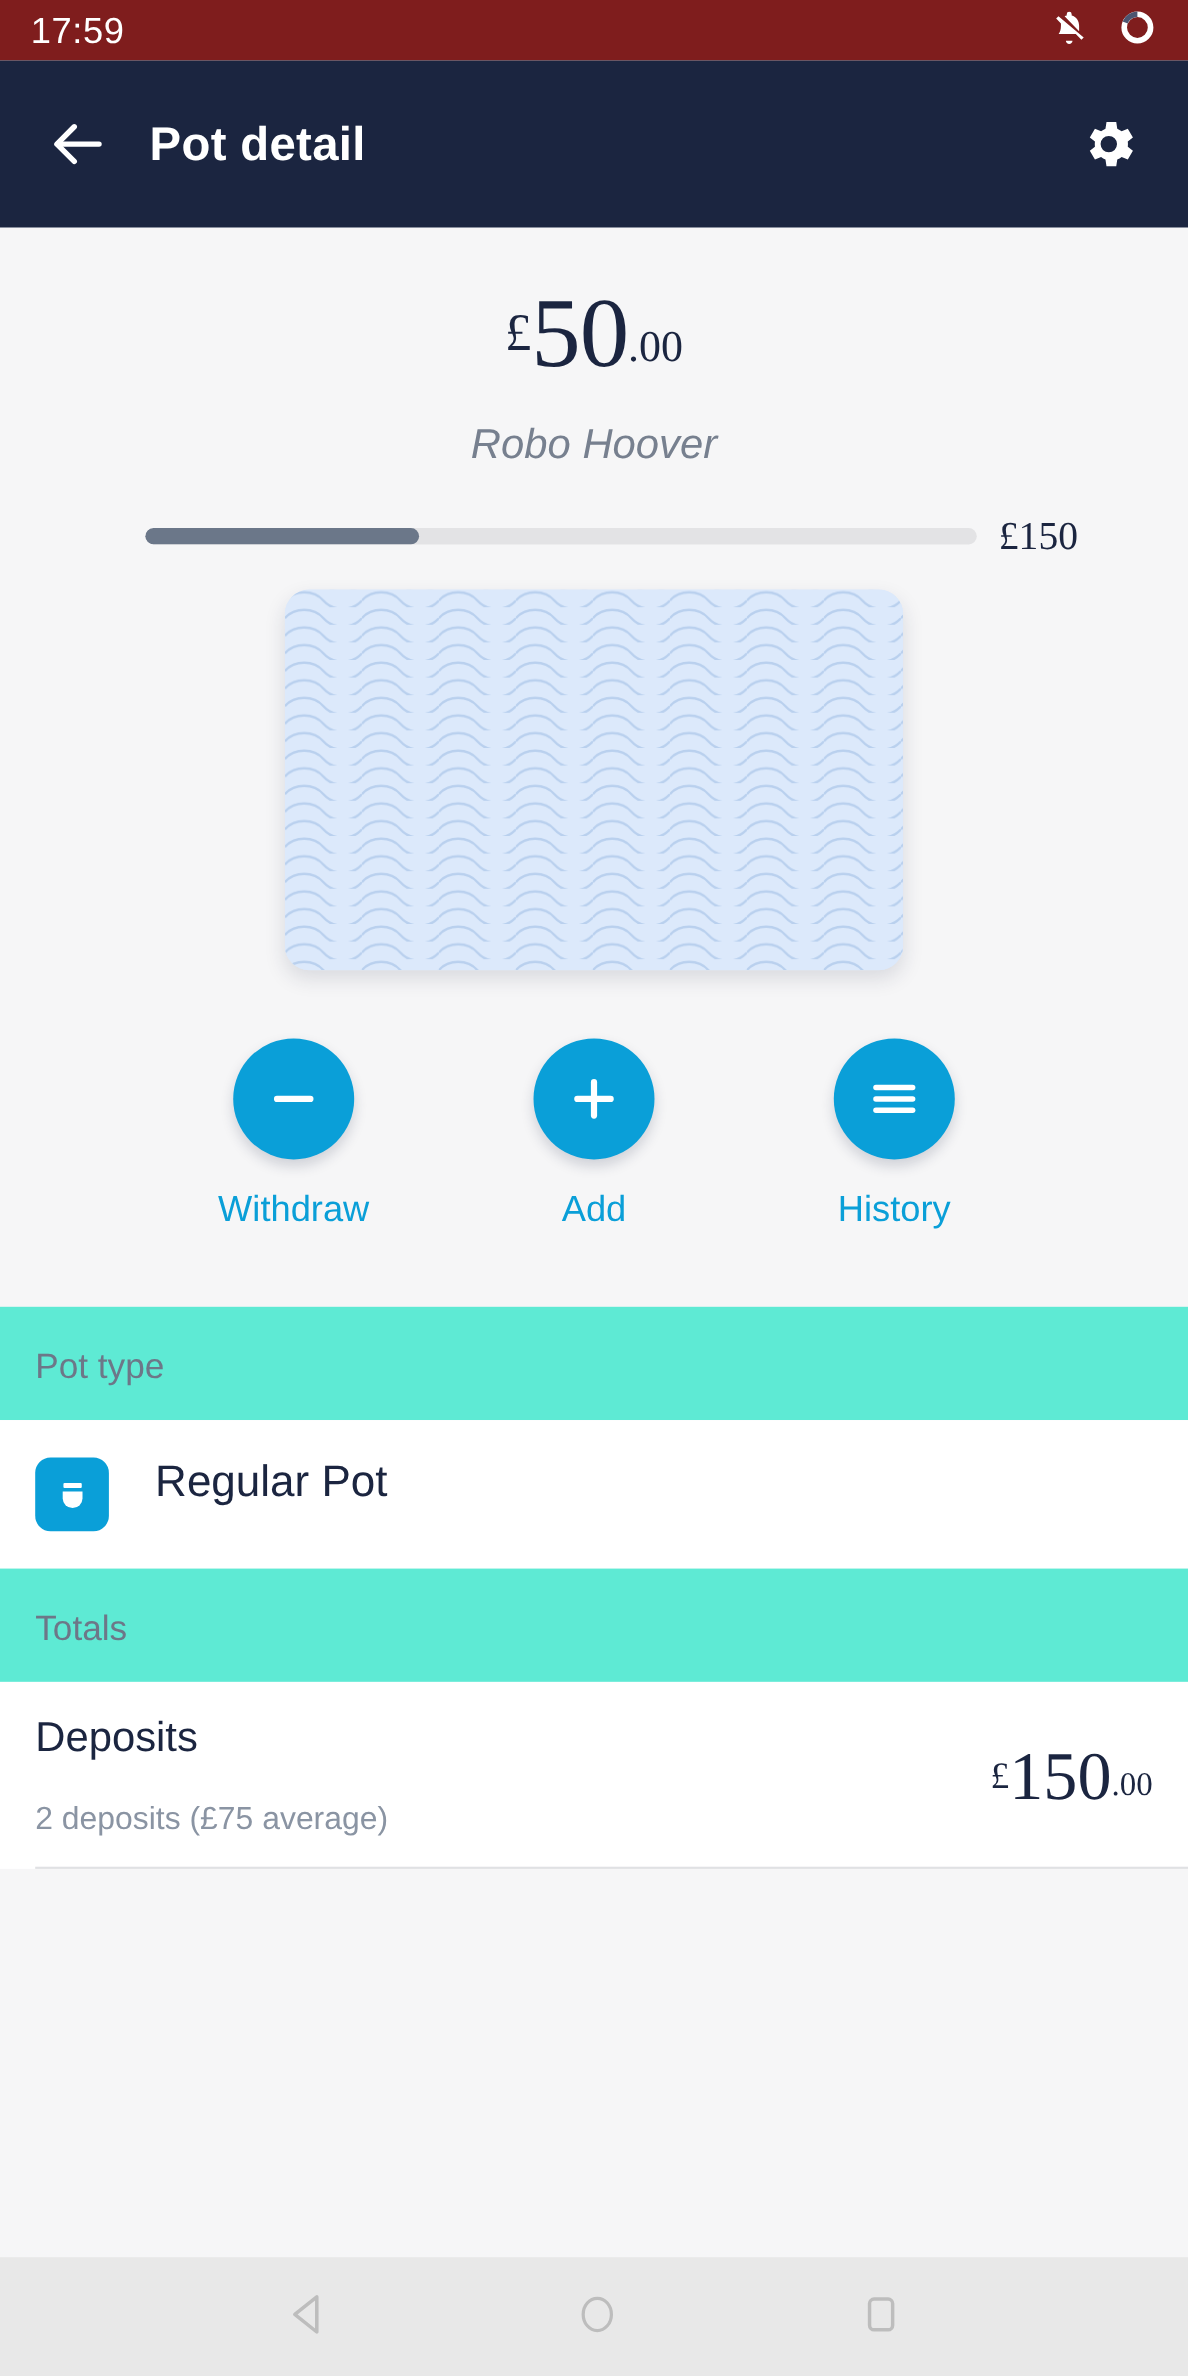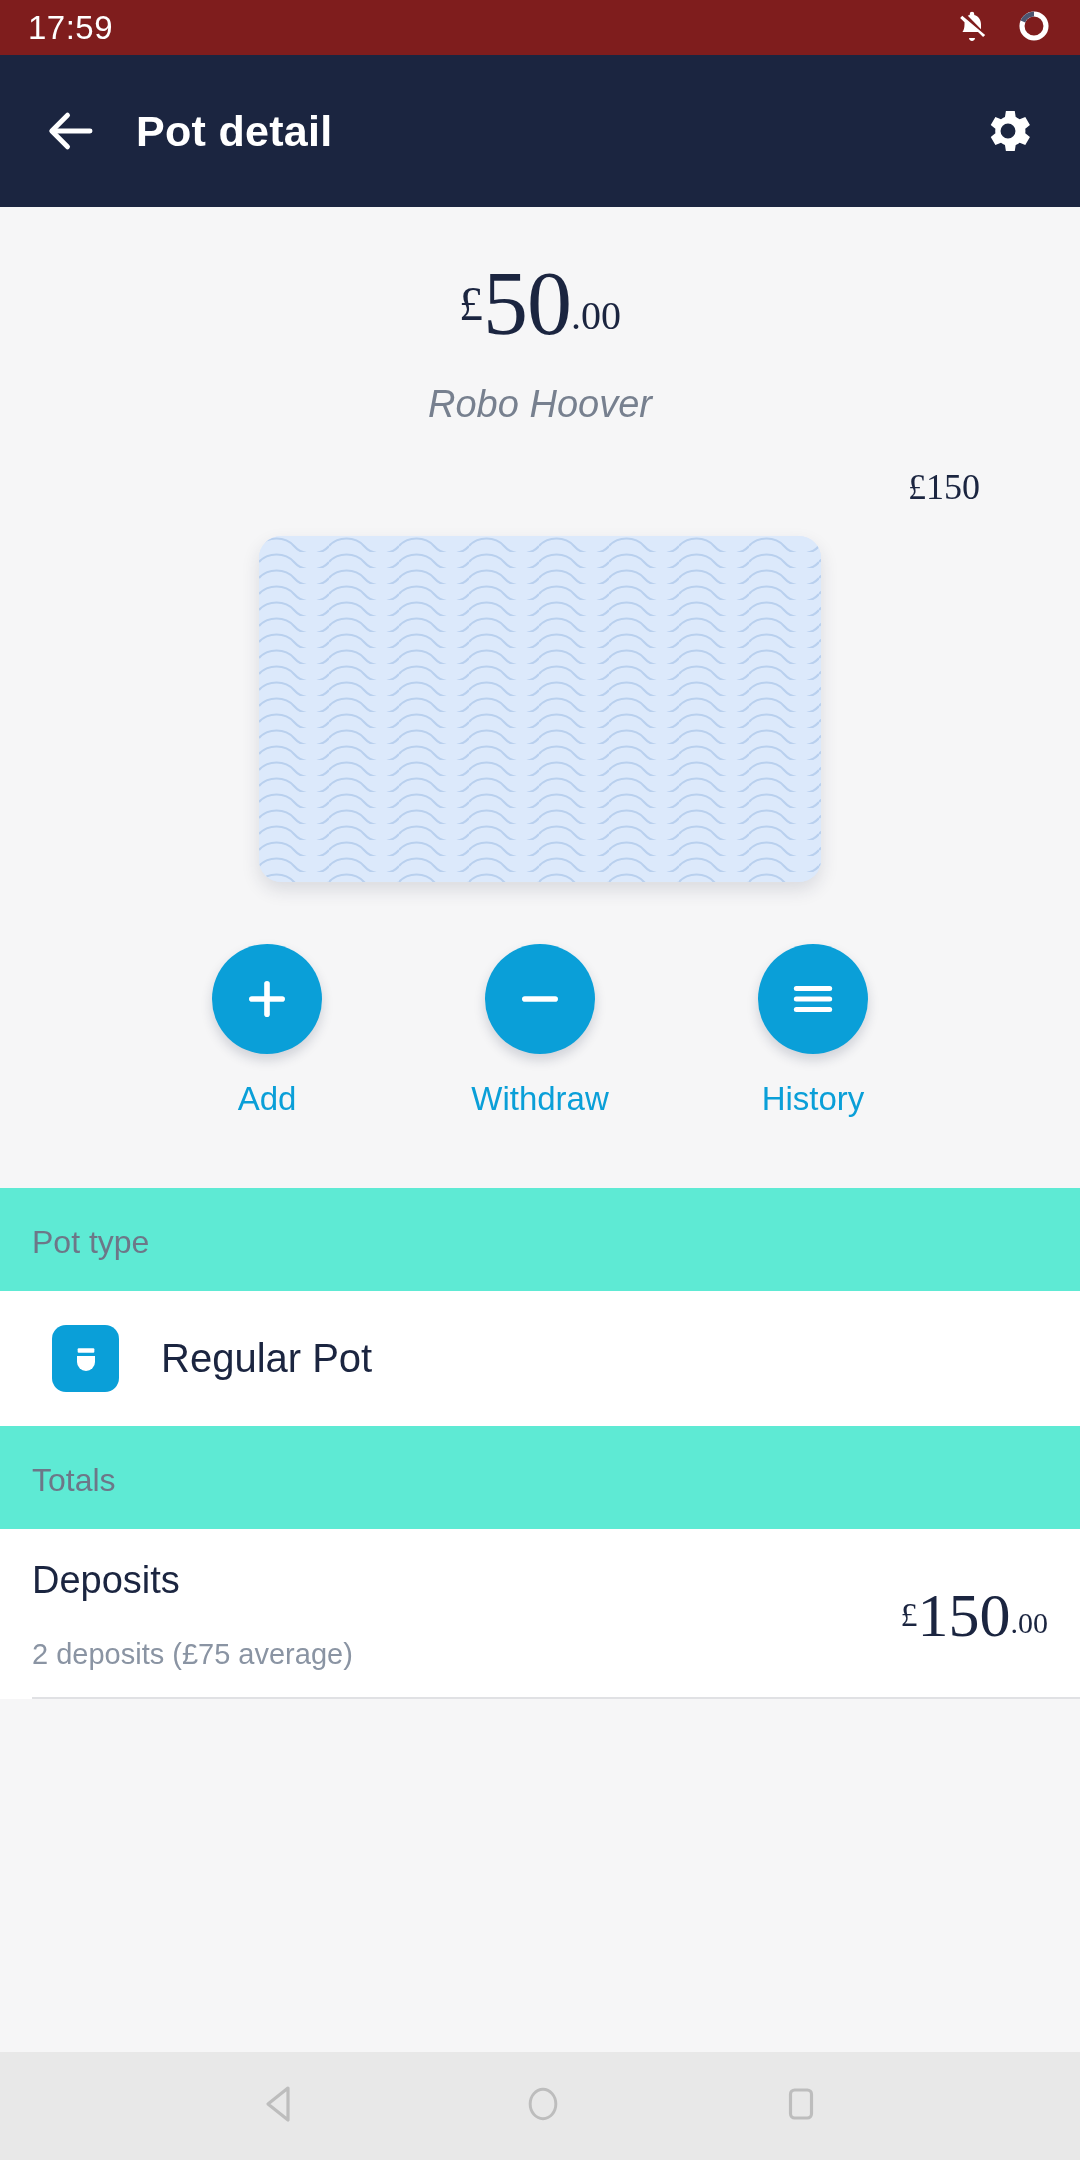--- a/index.html
+++ b/index.html
@@ -39,23 +39,22 @@
   .balance .cur{ font-size:48px; vertical-align:0.30em; }
   .balance .int{ font-size:90px; letter-spacing:-1px; }
   .balance .dec{ font-size:40px; vertical-align:0.12em; }
   .pot-name{
     text-align:center; color:#77808f; font-size:38px;
     margin-top:34px;
     font-style:italic;
   }
 
   .progress-row{
-    display:flex; align-items:flex-end;
+    display:flex; align-items:center;
     margin:40px 100px 0 132px;
-    flex-direction:column;
   }
   .progress-track{
     flex:1; height:15px; background:#e3e3e5; border-radius:8px; overflow:hidden;
   }
   .progress-fill{ height:100%; background:#6b7789; border-radius:8px; }
   .progress-target{
     margin-left:20px; font-family:"Liberation Serif", serif;
     font-size:36px; color:#1b2540; white-space:nowrap;
   }
 
@@ -81,22 +80,22 @@
   }
   .action-label{ margin-top:26px; color:#0a9fd8; font-size:33px; }
 
   
   .section-header{
     background:#5eead4; color:#6d7788; font-size:32px;
     padding:36px 32px 30px 32px;
   }
   .white-block{ background:#ffffff; }
   .row{
-    display:flex; align-items:center;
-    padding:34px 32px; min-height:112px;margin-left:20px;
+    display:flex; align-items:flex-start;
+    padding:34px 32px; min-height:112px;
   }
   .pot-type-icon{
     width:67px; height:67px; border-radius:14px; background:#0a9fd8;
     display:flex; align-items:center; justify-content:center; flex:none;
   }
   .pot-type-label{ margin-left:42px; font-size:40px; color:#1b2540; }
 
   .totals-row{
     display:flex; align-items:center; justify-content:space-between;
     padding:30px 32px 26px 32px;
@@ -182,34 +181,34 @@
       <rect width="562" height="346" fill="#dce9fb"></rect>
       <rect width="562" height="346" fill="url(#waves)"></rect>
     </svg>
   </div>
 
   <div class="actions">
 
     <div class="action">
       <div class="action-circle">
         <svg width="52" height="52" viewBox="0 0 24 24" stroke="#ffffff" stroke-width="2.6" stroke-linecap="round">
+          <line x1="5" y1="12" x2="19" y2="12"></line>
+        </svg>
+      </div>
+      <div class="action-label">Withdraw</div>
+    </div>
+
+    <div class="action">
+      <div class="action-circle">
+        <svg width="52" height="52" viewBox="0 0 24 24" stroke="#ffffff" stroke-width="2.6" stroke-linecap="round">
           <line x1="12" y1="5" x2="12" y2="19"></line>
           <line x1="5" y1="12" x2="19" y2="12"></line>
         </svg>
       </div>
       <div class="action-label">Add</div>
-    </div>
-
-    <div class="action">
-      <div class="action-circle">
-        <svg width="52" height="52" viewBox="0 0 24 24" stroke="#ffffff" stroke-width="2.6" stroke-linecap="round">
-          <line x1="5" y1="12" x2="19" y2="12"></line>
-        </svg>
-      </div>
-      <div class="action-label">Withdraw</div>
     </div>
 
     <div class="action">
       <div class="action-circle">
         <svg width="50" height="50" viewBox="0 0 24 24" stroke="#ffffff" stroke-width="2.4" stroke-linecap="round">
           <line x1="4" y1="7" x2="20" y2="7"></line>
           <line x1="4" y1="12" x2="20" y2="12"></line>
           <line x1="4" y1="17" x2="20" y2="17"></line>
         </svg>
       </div>

